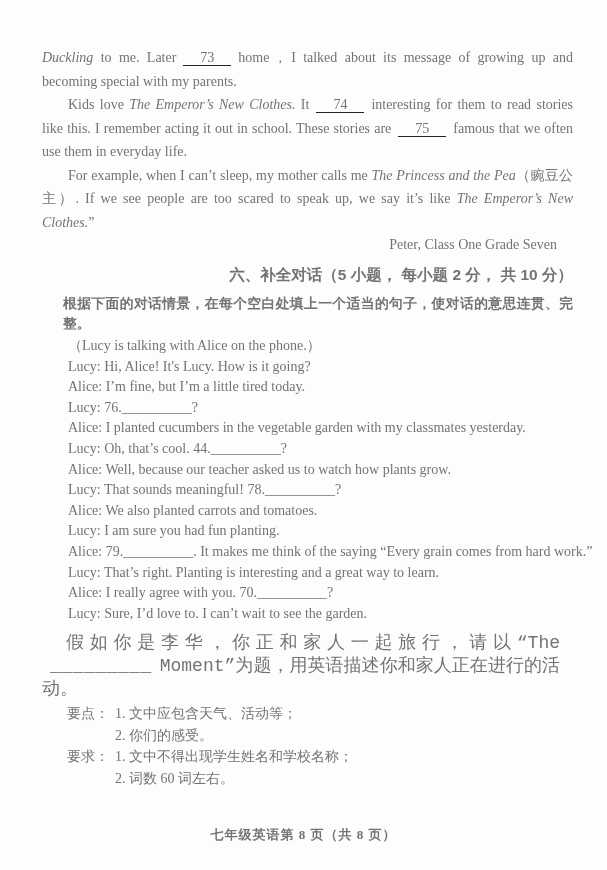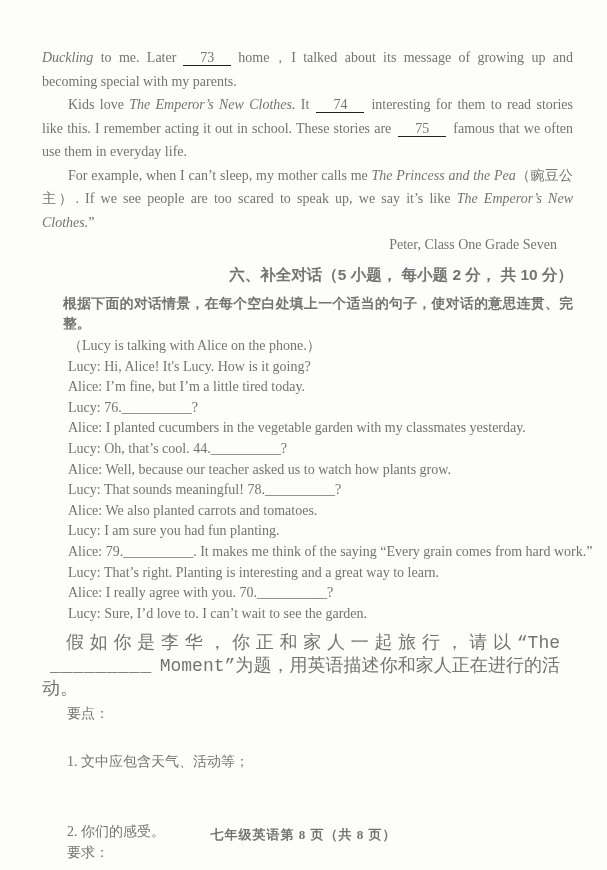--- a/index.html
+++ b/index.html
@@ -79,21 +79,20 @@
     margin: 0 8px;
     letter-spacing: 0.5px;
     text-indent: 0;
   }
   .req-block { margin: 2px 0 0 25px; }
   .req-row {
     font-size: 14px;
     line-height: 21.5px;
     margin: 0;
     display: flex;
-    flex-direction: column;
   }
   .req-label {
     flex: 0 0 48px;
     white-space: nowrap;
   }
   .req-text { flex: 1; }
   
   .footer {
     position: absolute;
     left: 0;

